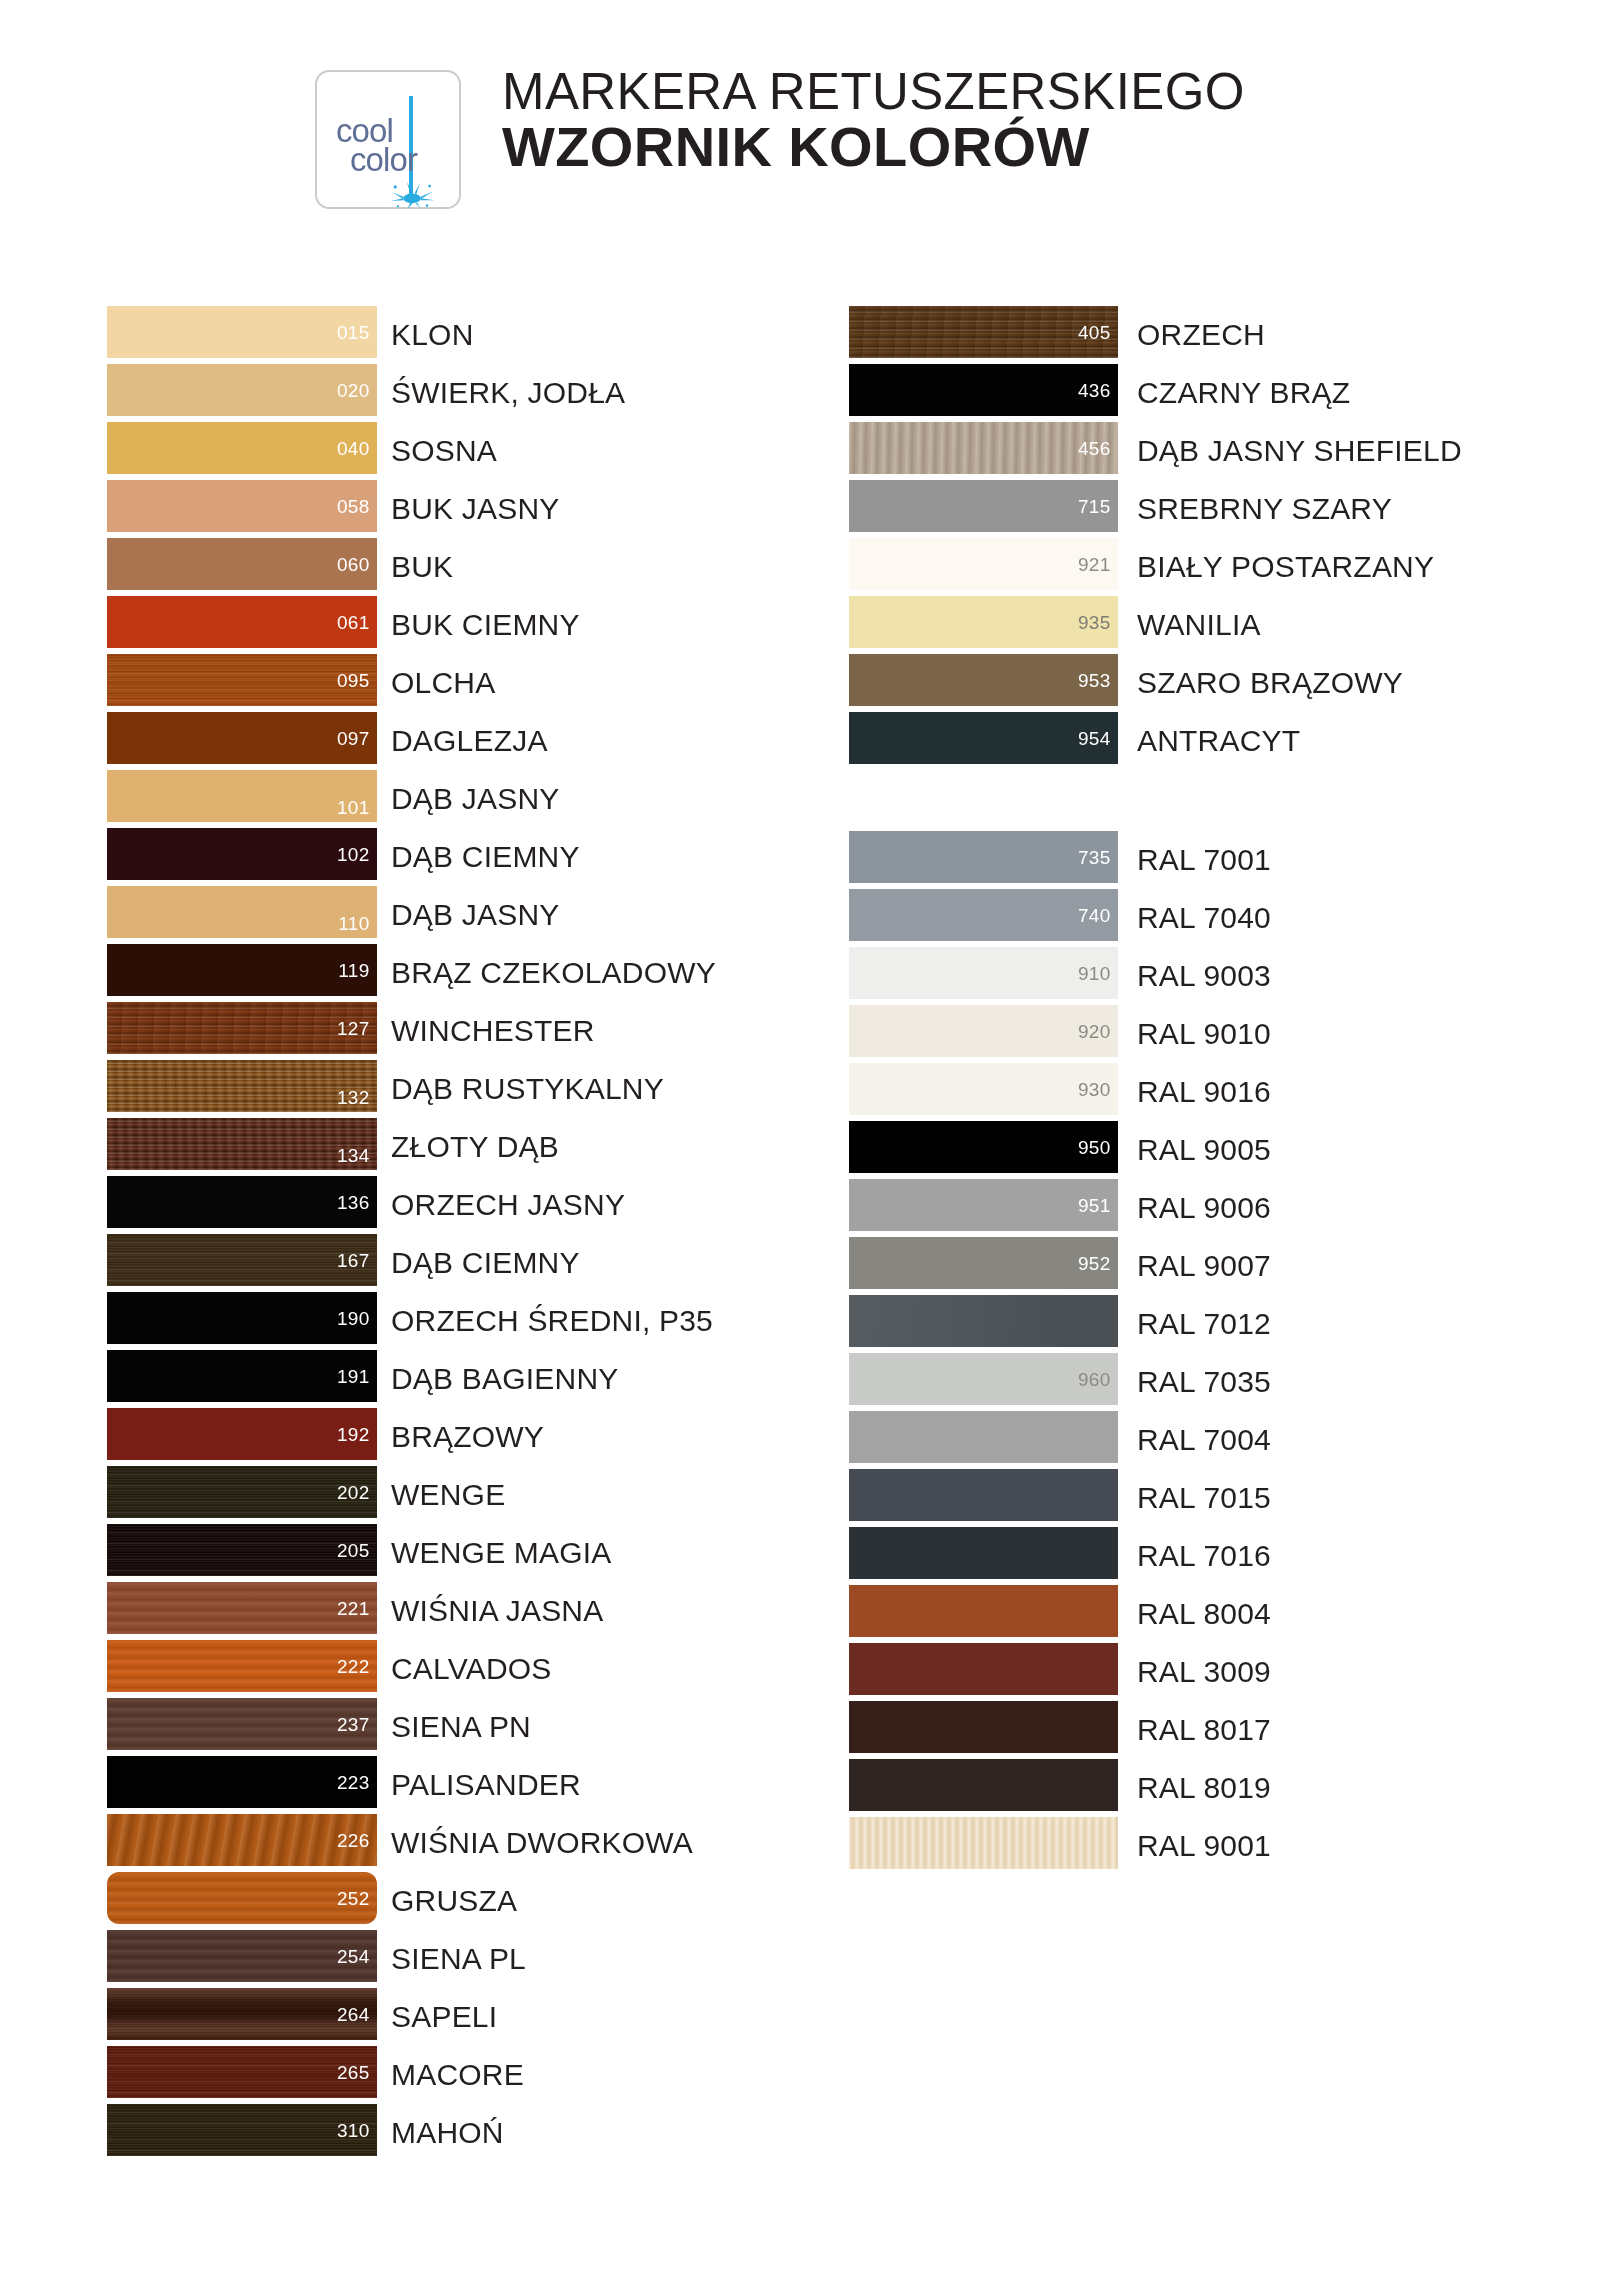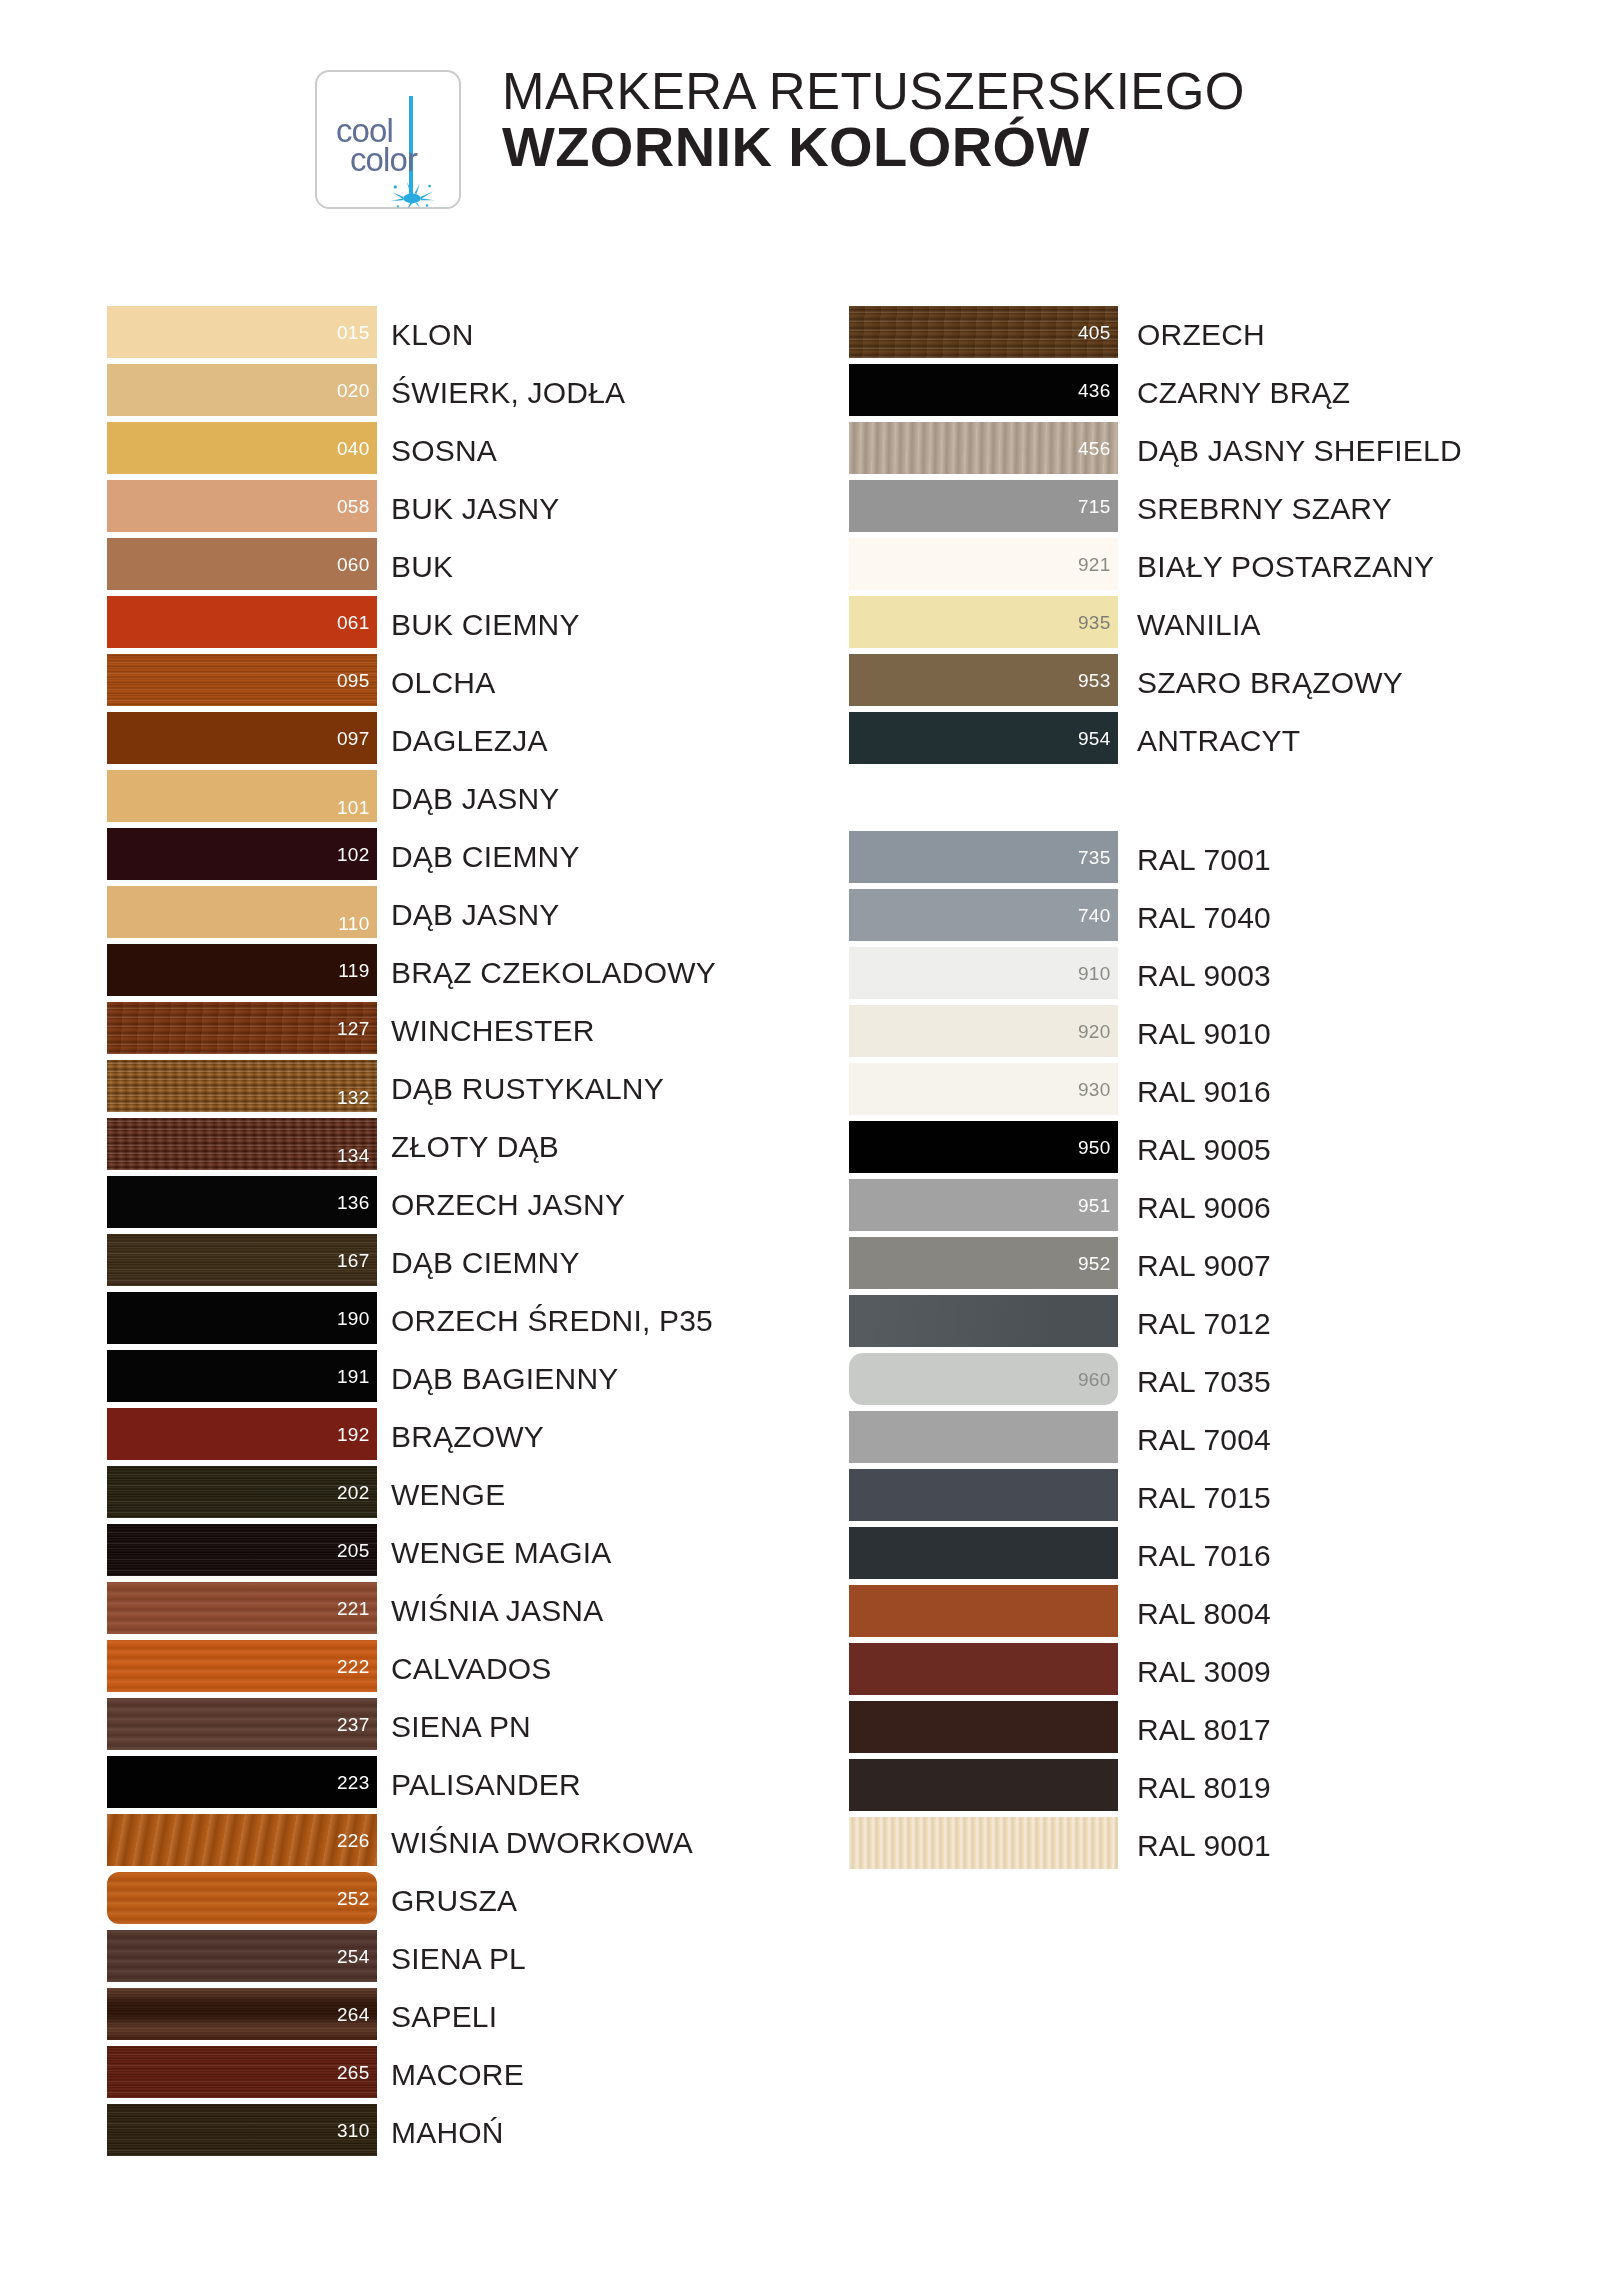--- a/index.html
+++ b/index.html
@@ -499,21 +499,21 @@
       </div>
       <div class="label">RAL 9007</div>
     </div>
     <div class="swatch-row">
       <div class="chip" style="background: rgb(76, 82, 86);">
         <div class="chip-tex" style="background: linear-gradient(97deg, rgba(255, 255, 255, 0.05) 10%, rgba(255, 255, 255, 0.02) 48%, rgba(0, 0, 0, 0.03) 80%);"></div>
       </div>
       <div class="label">RAL 7012</div>
     </div>
     <div class="swatch-row">
-      <div class="chip" style="background: rgb(200, 202, 199); border-radius: 14px;">
+      <div class="chip" style="background: rgb(200, 202, 199);">
         <span class="code mid gray">960</span>
       </div>
       <div class="label">RAL 7035</div>
     </div>
     <div class="swatch-row">
       <div class="chip" style="background: rgb(163, 163, 163);"></div>
       <div class="label">RAL 7004</div>
     </div>
     <div class="swatch-row">
       <div class="chip" style="background: rgb(69, 74, 83);"></div>

